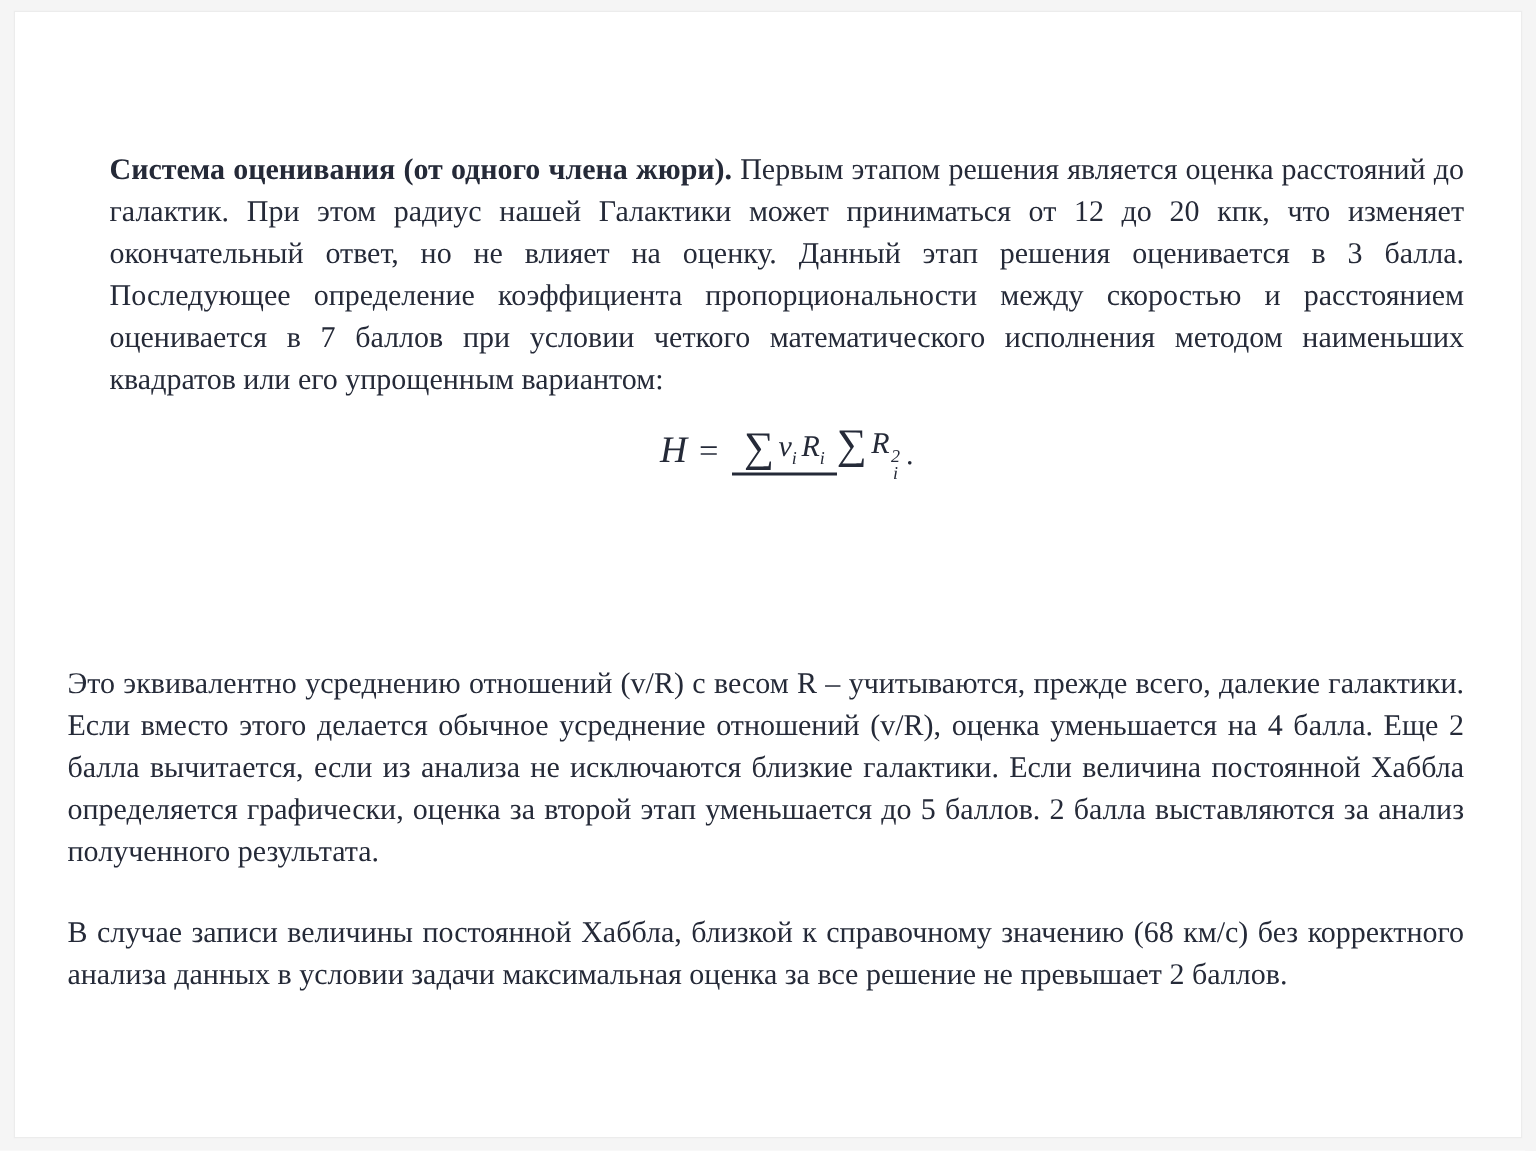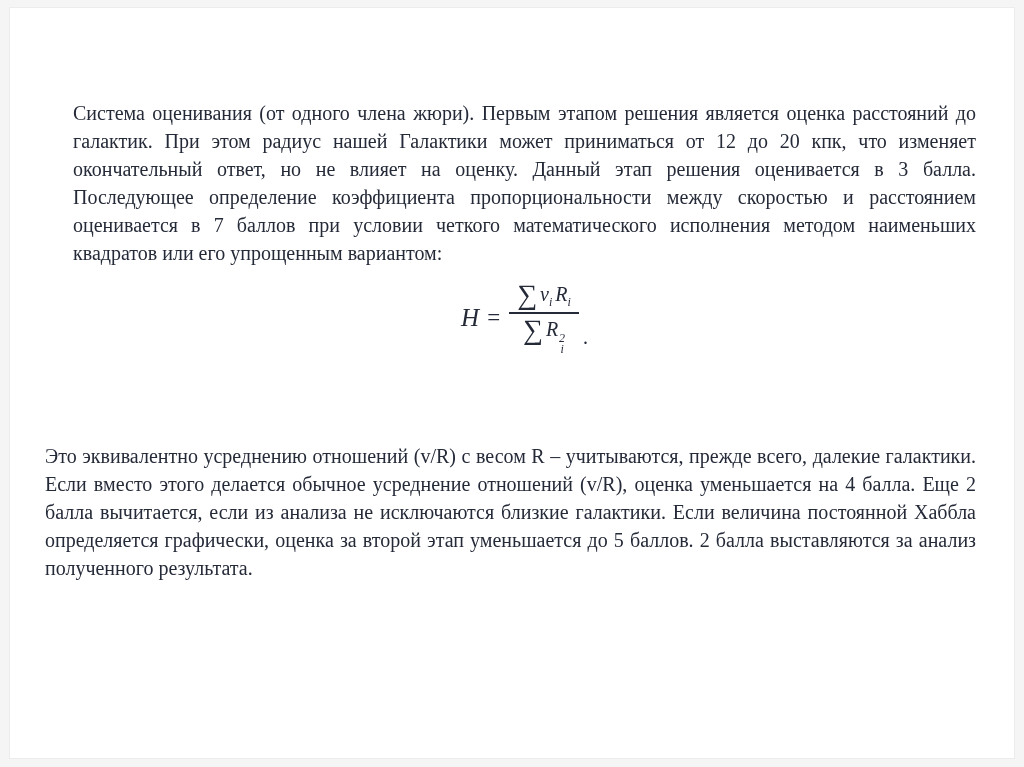--- a/index.html
+++ b/index.html
@@ -25,21 +25,21 @@
     position: absolute;
     color: #252a38;
     font-size: 20px;
     line-height: 28px;
     text-align: justify;
     text-align-last: left;
   }
   .para-1 { left: 63px; top: 71px; width: 903px; }
   .para-2 { left: 35px; top: 414px; width: 931px; }
   .para-3 { left: 35px; top: 580px; width: 931px; }
-  .bold-lead { font-weight: normal; }
+  .bold-lead { font-weight: bold; }
   .it { }
 
   
   .formula-row {
     position: absolute;
     left: 63px;
     top: 273px;
     width: 903px;
     display: flex;
     justify-content: center;
@@ -53,21 +53,21 @@
     font-style: italic;
     font-size: 25px;
     margin-right: 8px;
   }
   .f-eq {
     font-size: 23px;
     margin-right: 9px;
   }
   .frac {
     display: inline-flex;
-    flex-direction: column;
+    flex-direction: row;
     align-items: center;
     text-align: center;
   }
   .frac .num {
     border-bottom: 2px solid #252a38;
     padding: 0 8px 2px 8px;
     white-space: nowrap;
   }
   .frac .den {
     padding-top: 2px;
@@ -121,14 +121,15 @@
               <span>2</span>
               <span>i</span>
             </span></span>
       </span>
       <span class="f-period">.</span>
     </span>
   </div>
 
   <p class="body-text para-2"><span>Это эквивалентно усреднению отношений (</span><span class="it">v/R</span><span>) с весом </span><span class="it">R</span><span> – учитываются, прежде всего, далекие галактики. Если вместо этого делается обычное усреднение отношений (</span><span class="it">v/R</span><span>), оценка уменьшается на 4 балла. Еще 2 балла вычитается, если из анализа не исключаются близкие галактики. Если величина постоянной Хаббла определяется графически, оценка за второй этап уменьшается до 5 баллов. 2 балла выставляются за анализ полученного результата.</span></p>
 
+  <p class="body-text para-3"><span>В случае записи величины постоянной Хаббла, близкой к справочному значению (68 км/с) без корректного анализа данных в условии задачи максимальная оценка за все решение не превышает 2 баллов.</span></p>
 
 </div>
 
 </body></html>

